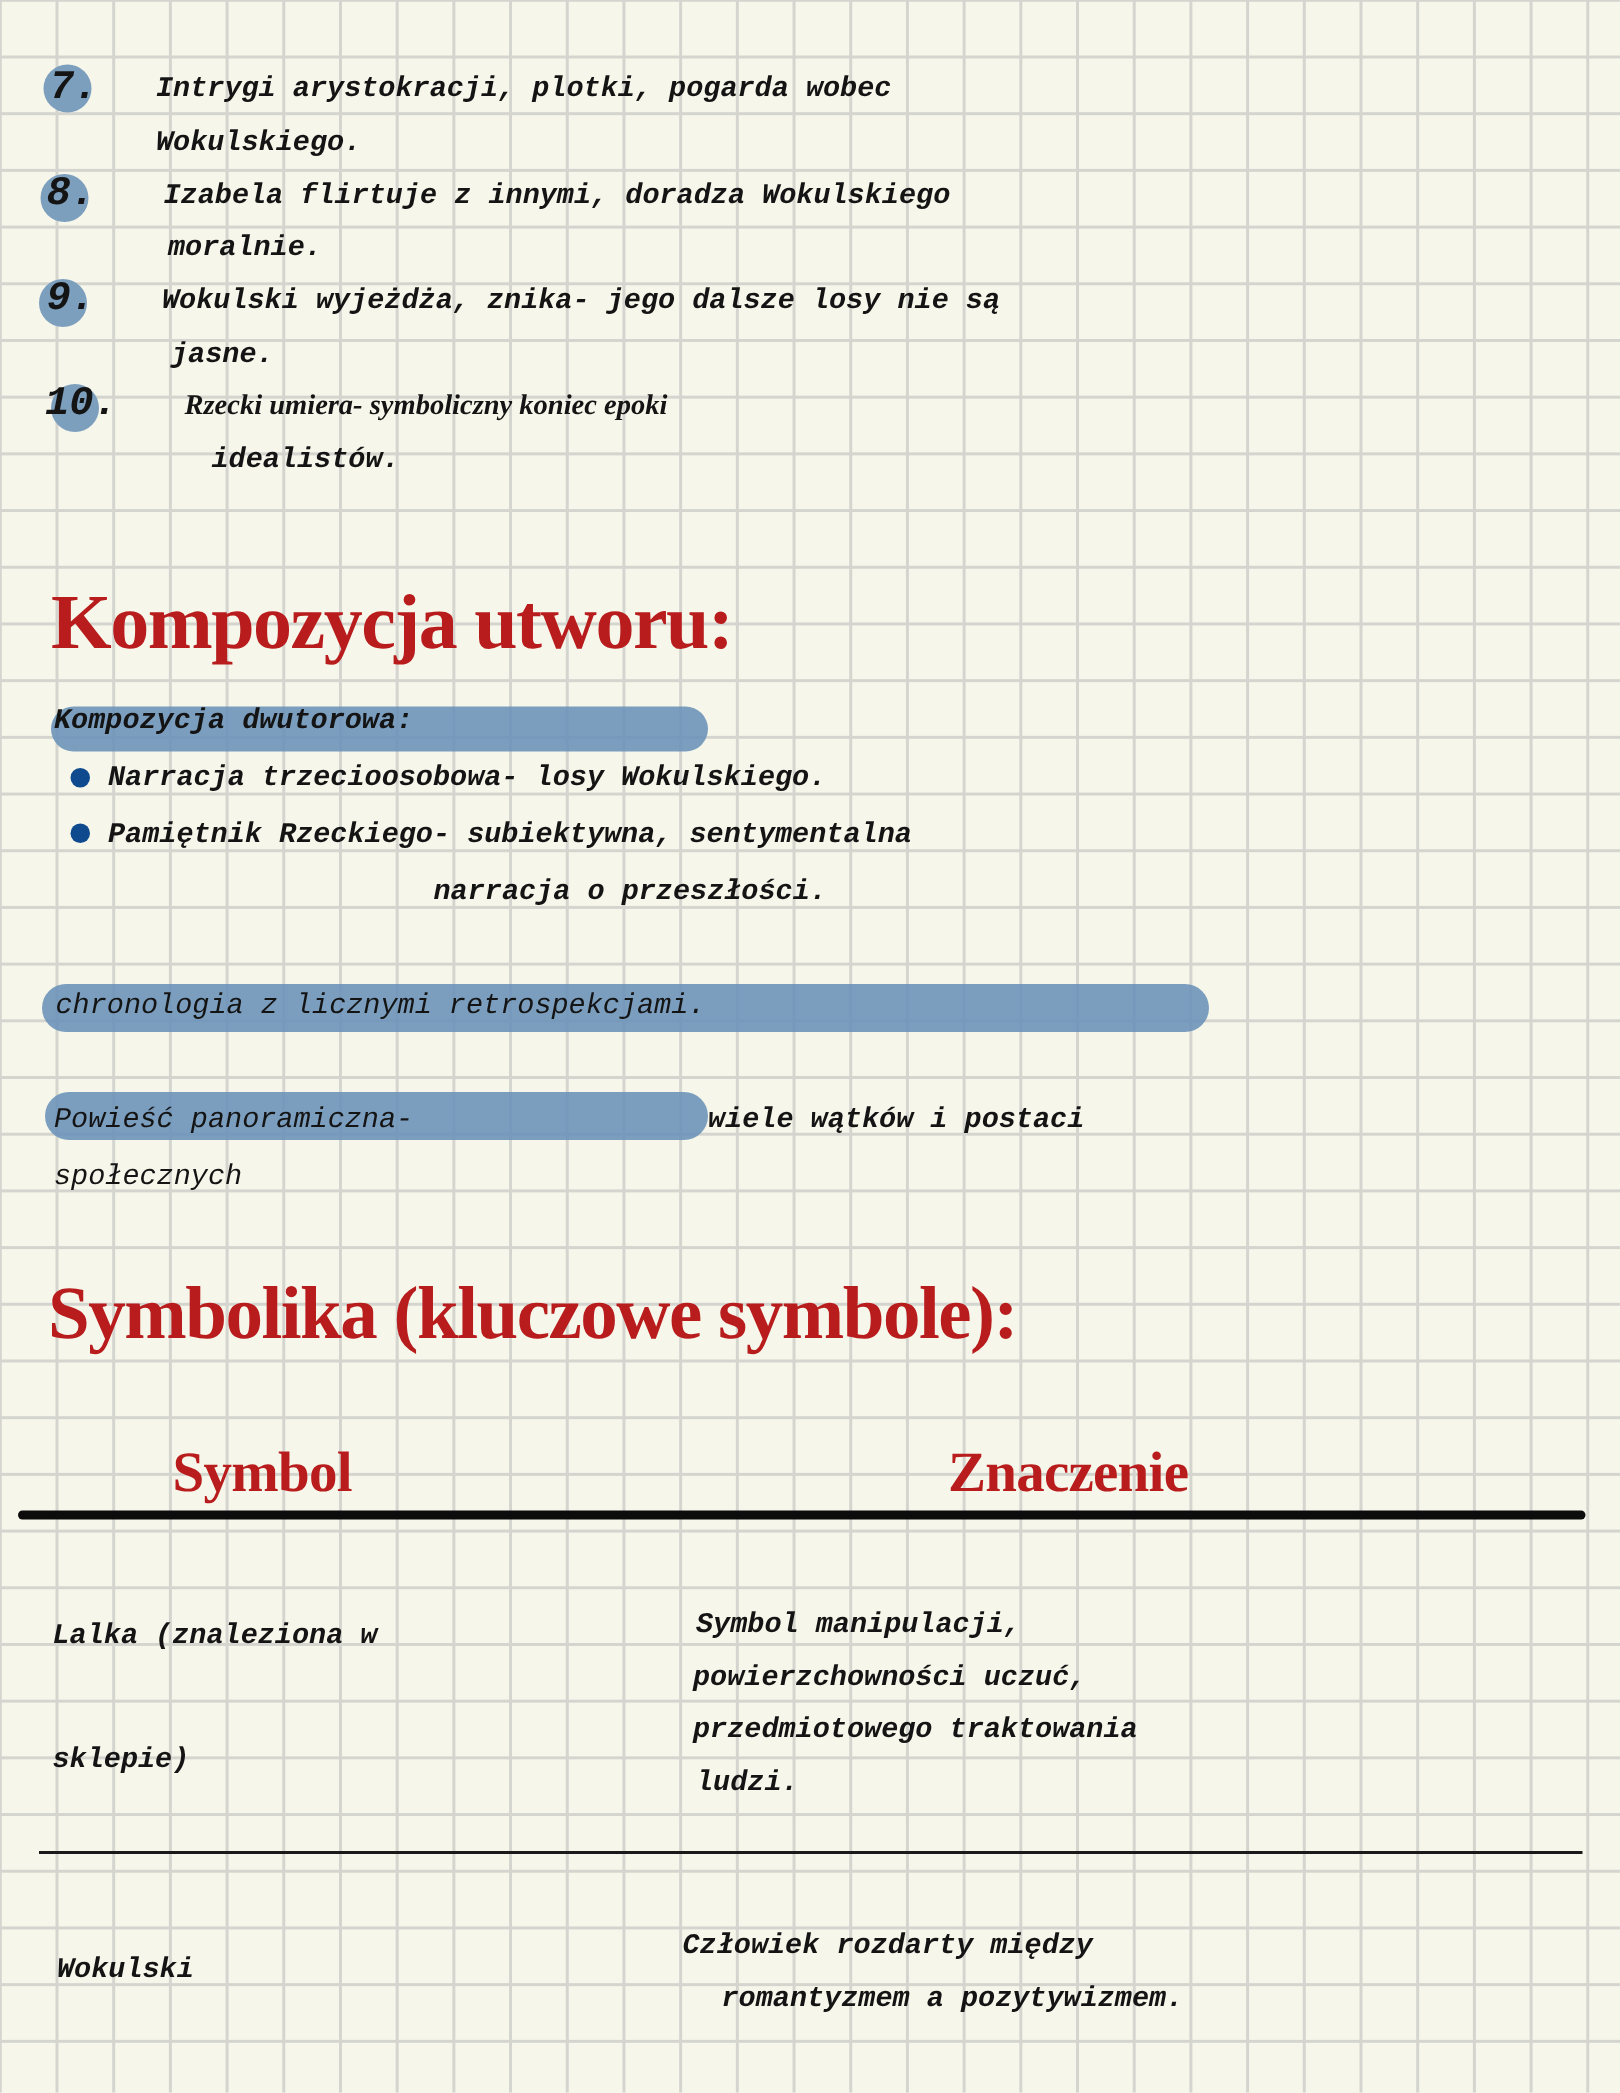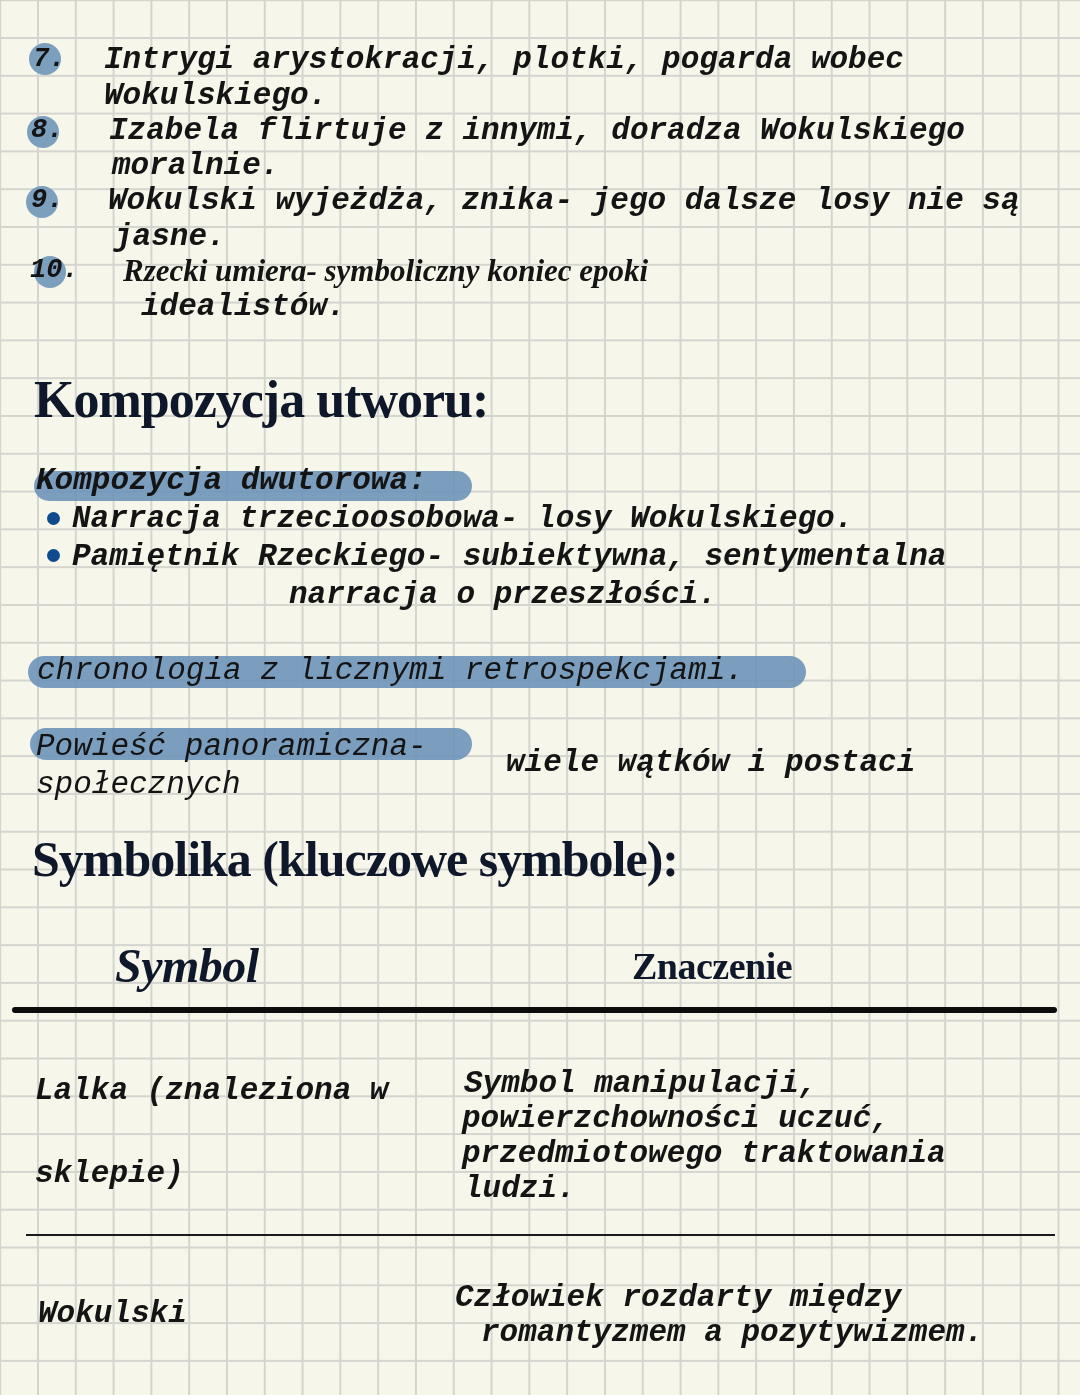--- a/index.html
+++ b/index.html
@@ -15,21 +15,21 @@
     background-size: 37.8px 37.8px;
     background-position: -0.8px -0.8px;
     font-family: "Liberation Mono", "DejaVu Sans Mono", monospace;
     color: #111;
   }
   .abs { position: absolute; white-space: nowrap; }
   .mono {
     font-family: "Liberation Mono", "DejaVu Sans Mono", monospace;
     font-weight: bold;
     font-style: italic;
-    font-size: 31px;
+    font-size: 19px;
     line-height: 35px;
     color: #141414;
   }
   .mono.light { font-weight: normal; }
   .num-circle {
     position: absolute;
     width: 32px; height: 32px;
     border-radius: 50%;
     background: #7d9fbe;
   }
@@ -39,23 +39,24 @@
     font-weight: bold;
     font-style: italic;
     font-size: 27px;
     line-height: 35px;
     color: #141414;
   }
   .heading {
     position: absolute;
     font-family: "Liberation Serif", "DejaVu Serif", serif;
     font-weight: bold;
-    color: #0f172a;
+    color: #b91c1c;
     white-space: nowrap;
     letter-spacing: -1px;
+    margin-top: 16px;
   }
   .hl {
     position: absolute;
     background: rgba(106, 146, 184, 0.88);
     border-radius: 16px;
   }
   .bullet-dot {
     position: absolute;
     width: 13px; height: 13px;
     border-radius: 50%;
@@ -119,29 +120,29 @@
 
   <div class="bullet-dot" style="left:47px; top:549px;"></div>
   <div class="abs mono" style="left:72px; top:539px;">Pamiętnik Rzeckiego- subiektywna, sentymentalna</div>
   <div class="abs mono" style="left:289px; top:577px;">narracja o przeszłości.</div>
 
   <div class="hl" style="left:28px; top:656px; width:778px; height:32px;"></div>
   <div class="abs mono light" style="left:37px; top:653px;">chronologia z licznymi retrospekcjami.</div>
 
   <div class="hl" style="left:30px; top:728px; width:442px; height:32px;"></div>
   <div class="abs mono light" style="left:36px; top:729px;">Powieść panoramiczna-</div>
-  <div class="abs mono" style="left:506px; top:729px;margin-top:16px;">wiele wątków i postaci</div>
+  <div class="abs mono" style="left:472px; top:729px;">wiele wątków i postaci</div>
   <div class="abs mono light" style="left:36px; top:767px;">społecznych</div>
 </div>
 
 <div>
   <div class="heading" style="left:32px; top:828px; font-size:50px; line-height:62px;">Symbolika (kluczowe symbole):</div>
 
   <div>
-    <div class="heading" style="left:115px; top:942px; font-size:48px; line-height:48px; letter-spacing:-0.5px;font-style:italic;">Symbol</div>
+    <div class="heading" style="left:115px; top:942px; font-size:38px; line-height:48px; letter-spacing:-0.5px;">Symbol</div>
     <div class="heading" style="left:632px; top:942px; font-size:38px; line-height:48px; letter-spacing:-0.5px;">Znaczenie</div>
 
     <div class="rule-thick"></div>
 
     <div>
       <div class="abs mono" style="left:35px; top:1073px;">Lalka (znaleziona w</div>
       <div class="abs mono" style="left:35px; top:1108px;margin-top:48px;">sklepie)</div>
       <div class="abs mono" style="left:464px; top:1066px;">Symbol manipulacji,</div>
       <div class="abs mono" style="left:462px; top:1101px;">powierzchowności uczuć,</div>
       <div class="abs mono" style="left:462px; top:1136px;">przedmiotowego traktowania</div>

